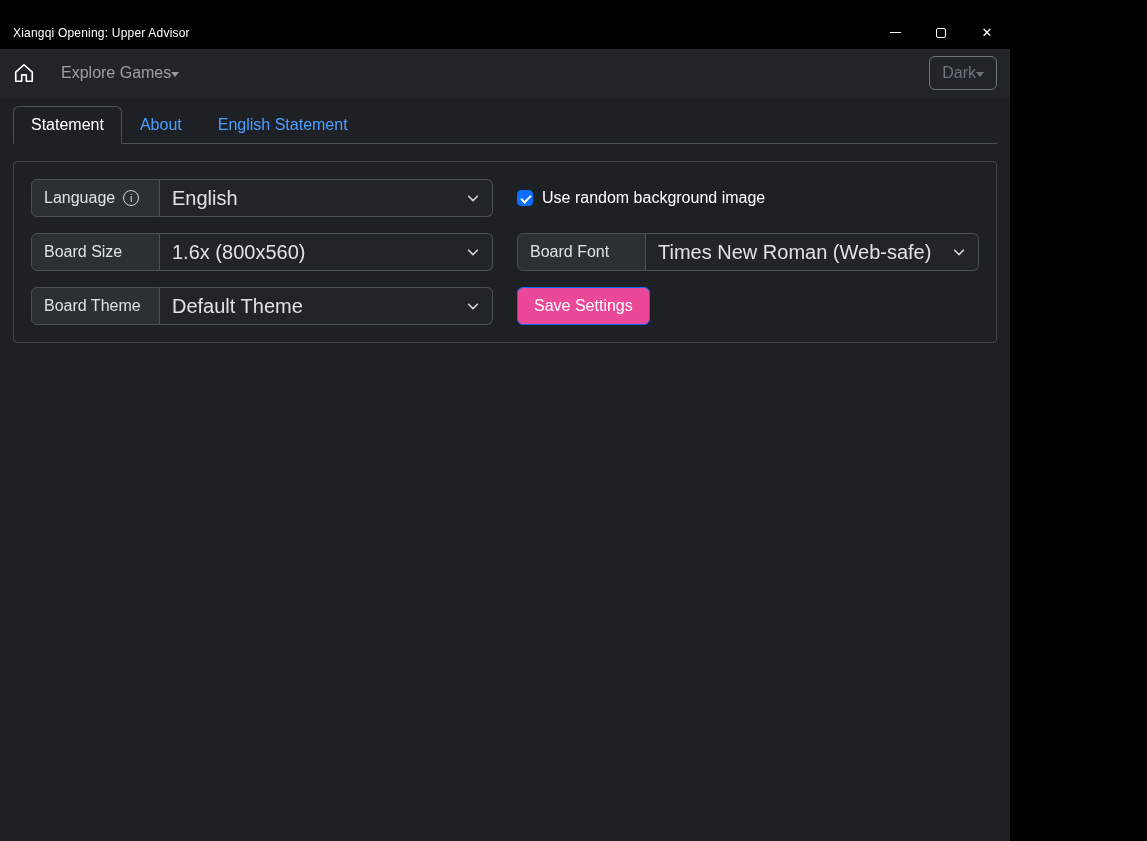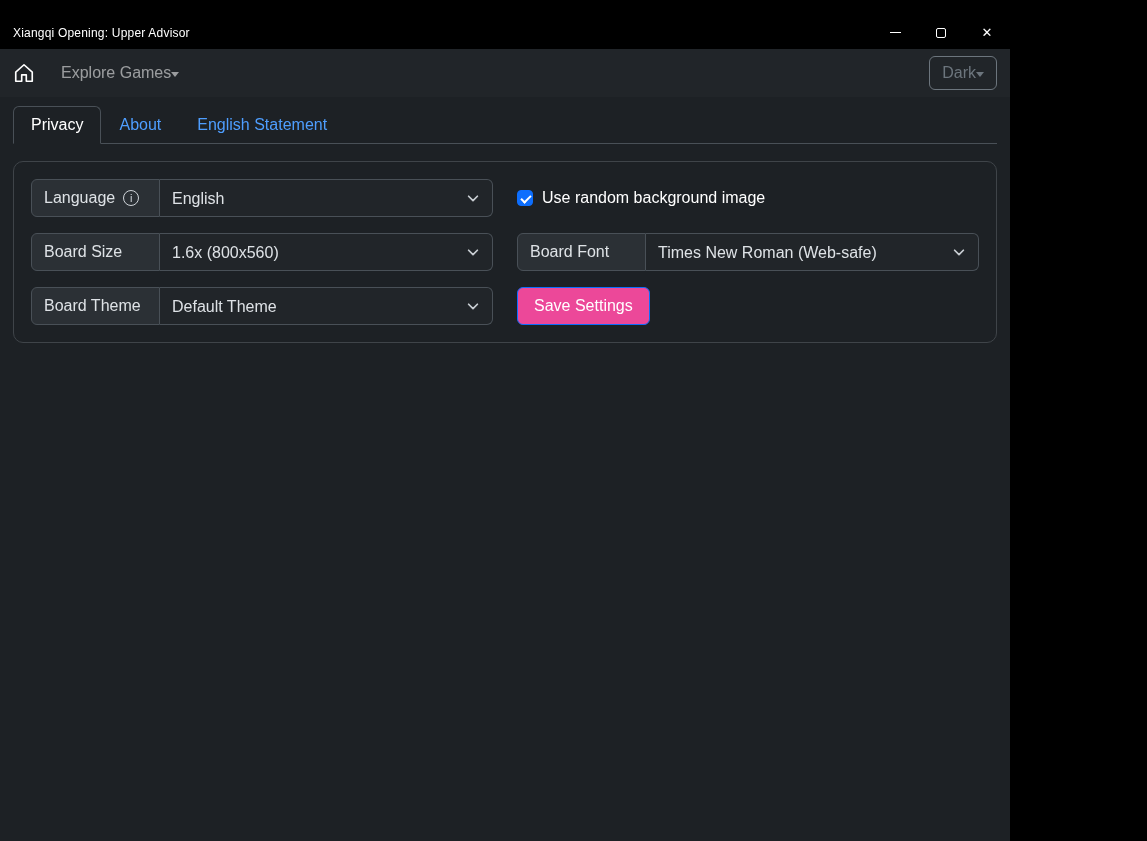--- a/index.html
+++ b/index.html
@@ -44,34 +44,34 @@
   .content { padding: 9px 13px 0; }
   .tabs { display: flex; list-style: none; border-bottom: 1px solid #495057; }
   .tab {
     font-size: 16px; padding: 9px 17px; cursor: pointer; display: block;
     border: 1px solid transparent; border-radius: 6px 6px 0 0; margin-bottom: -1px;
     color: #4e9eff; text-decoration: none;
   }
   .tab.active { color: #fff; background: #1d2125; border-color: #495057 #495057 #1d2125; }
   
   .panel {
-    margin-top: 17px; border: 1px solid #3f4449; border-radius: 10px; padding: 17px;
+    margin-top: 17px; border: 1px solid #3f4449; border-radius: 4px; padding: 17px;
     display: grid; grid-template-columns: 462px 1fr; gap: 16px 24px; align-items: center;
   }
   .input-group { display: flex; height: 38px; }
   .ig-label {
     flex: 0 0 129px; width: 129px; display: flex; align-items: center; gap: 8px;
     padding: 0 12px; background: #2b3035; border: 1px solid #495057;
     border-radius: 6px 0 0 6px; color: #dee2e6; font-size: 16px; white-space: nowrap;
   }
   .select-wrap { position: relative; flex: 1; }
   select {
     width: 100%; height: 100%; appearance: none; -webkit-appearance: none;
     background: #212529; border: 1px solid #495057; border-left: 0;
-    border-radius: 0 6px 6px 0; color: #dee2e6; font-size: 16px;
+    border-radius: 0 6px 6px 0; color: #dee2e6; font-size: 20px;
     padding: 0 36px 0 12px; font-family: inherit; cursor: pointer;
   }
   .chev { position: absolute; right: 13px; top: 50%; transform: translateY(-50%); pointer-events: none; display: flex; }
   .info-icon {
     width: 16px; height: 16px; flex: 0 0 16px; border: 1px solid #cfd4d9; border-radius: 50%;
     display: inline-flex; align-items: center; justify-content: center;
     font-size: 11px; line-height: 1; color: #cfd4d9; font-style: normal;
   }
   .check-row { display: flex; align-items: center; gap: 9px; }
   .checkbox {
@@ -124,21 +124,21 @@
     </a>
     <button class="theme-btn">
       <span>Dark</span>
       <span class="caret"></span>
     </button>
   </nav>
 
   <div class="content">
     <ul class="tabs">
       <li>
-          <a class="tab active">Privacy</a>
+          <a class="tab active">Statement</a>
         </li>
       <li>
           <a class="tab">About</a>
         </li>
       <li>
           <a class="tab">English Statement</a>
         </li>
     </ul>
 
     <div class="panel">

